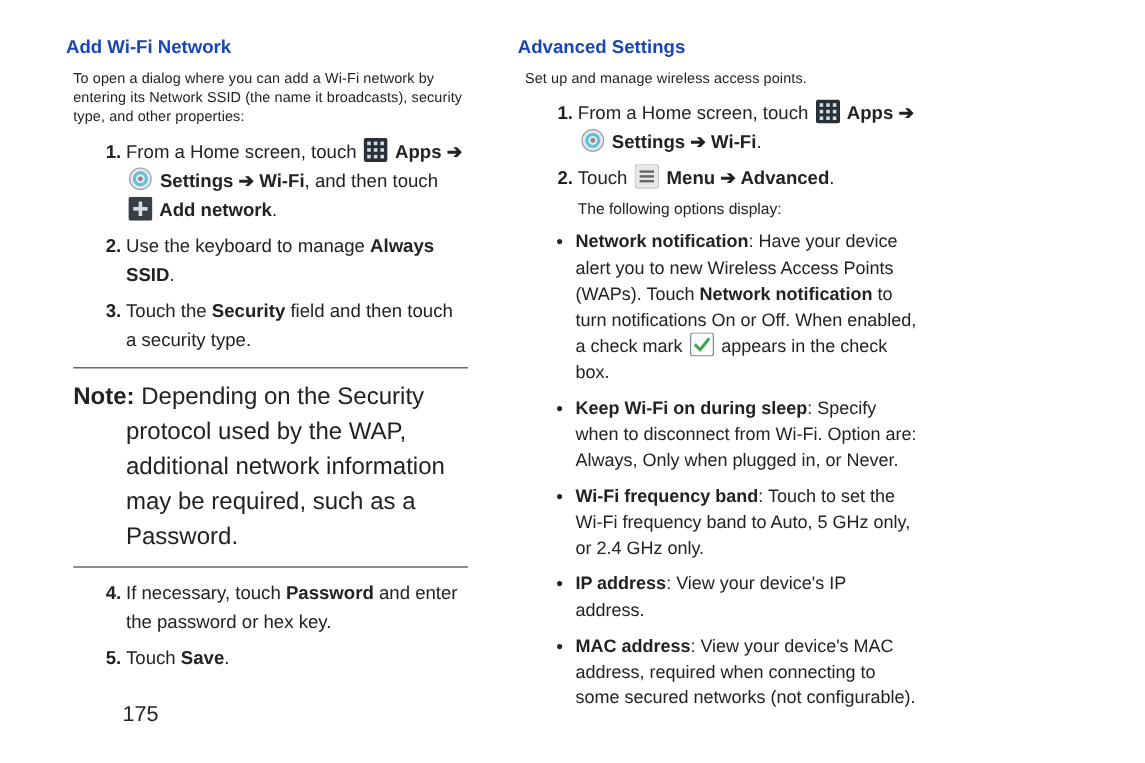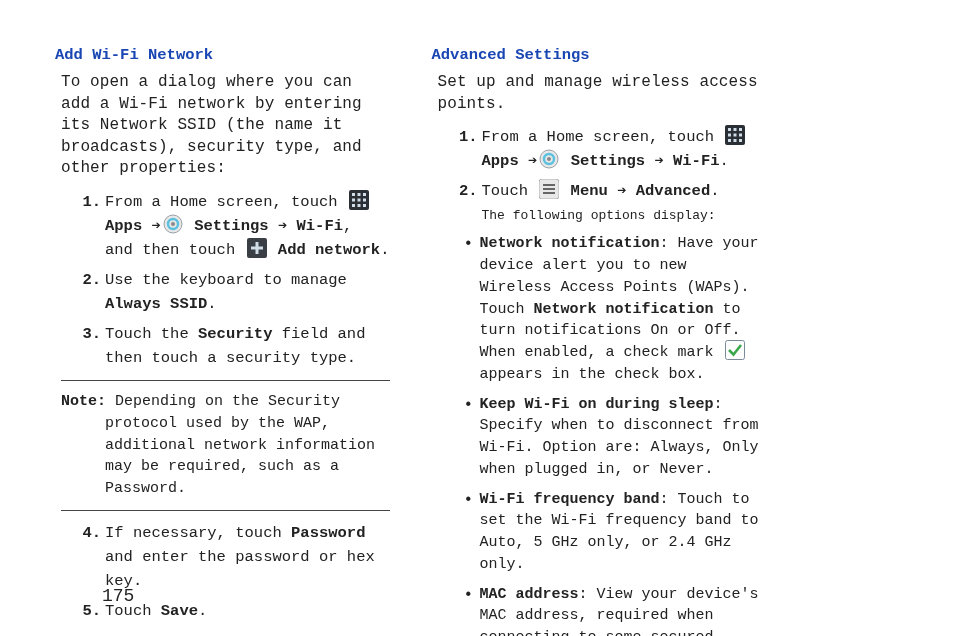--- a/index.html
+++ b/index.html
@@ -10,38 +10,37 @@
     background: #fff;
     font-family: Arial, Helvetica, sans-serif;
     color: #222;
     overflow: hidden;
   }
   .page {
     position: relative;
     width: 816px;
     height: 636px;
     box-sizing: border-box;
-    padding: 46px 50px 0 55px;
-    font-family: Liberation Mono, monospace;
+    padding: 31px 50px 0 55px;
   }
   .columns {
     display: flex;
     gap: 42px;
   }
   .col {
     width: 400px;
   }
   .heading {
     color: #1946b3;
     font-weight: bold;
     font-size: 15.5px;
     margin: 0 0 8px 0;
   }
   .intro {
-    font-size: 16px;
+    font-size: 12px;
     line-height: 1.35;
     margin: 0 0 10px 6px;
     font-stretch: condensed;
     letter-spacing: 0.1px;
   }
   ol.steps {
     list-style: none;
     margin: 0 0 6px 0;
     padding: 0 0 0 30px;
     counter-reset: step;
@@ -78,21 +77,21 @@
     top: -2px;
     margin: 0 2px 0 2px;
   }
   .icon svg { display:block; }
   hr.div {
     border: none;
     border-top: 1.4px solid #444;
     margin: 10px 0 10px 6px;
   }
   .note {
-    font-size: 15px;
+    font-size: 20px;
     line-height: 1.45;
     margin: 0 0 0 6px;
     padding-left: 44px;
     text-indent: -44px;
     font-stretch: condensed;
   }
   ul.bullets {
     list-style: none;
     margin: 0;
     padding: 0 0 0 32px;
@@ -243,24 +242,24 @@
               </svg>
             </span><span> appears in the check box.</span>
         </li>
         <li class="small">
           <span class="b">Keep Wi-Fi on during sleep</span><span>: Specify when to disconnect from Wi-Fi. Option are: Always, Only when plugged in, or Never.</span>
         </li>
         <li class="small">
           <span class="b">Wi-Fi frequency band</span><span>: Touch to set the Wi-Fi frequency band to Auto, 5 GHz only, or 2.4 GHz only.</span>
         </li>
         <li class="small">
+          <span class="b">IP address</span><span>: View your device's IP address.</span>
+        </li>
+        <li class="small">
           <span class="b">MAC address</span><span>: View your device's MAC address, required when connecting to some secured networks (not configurable).</span>
-        </li>
-        <li class="small">
-          <span class="b">IP address</span><span>: View your device's IP address.</span>
         </li>
       </ul>
     </div>
 
   </div>
 
   <div class="page-number">175</div>
 </div>
 
 </body></html>

